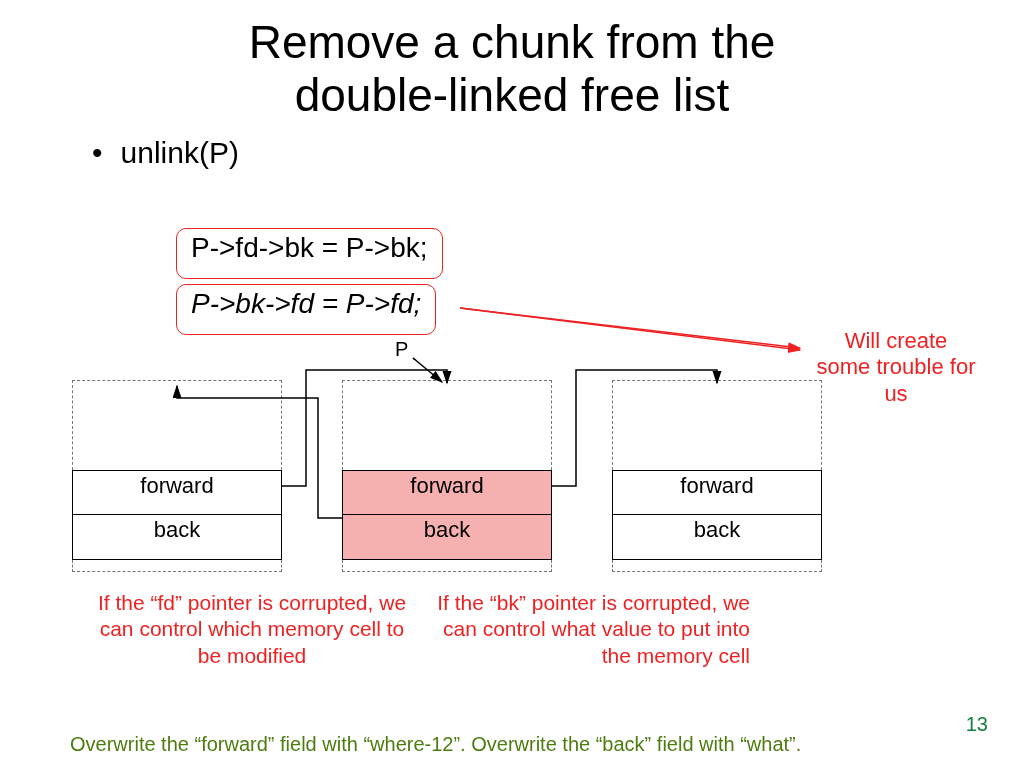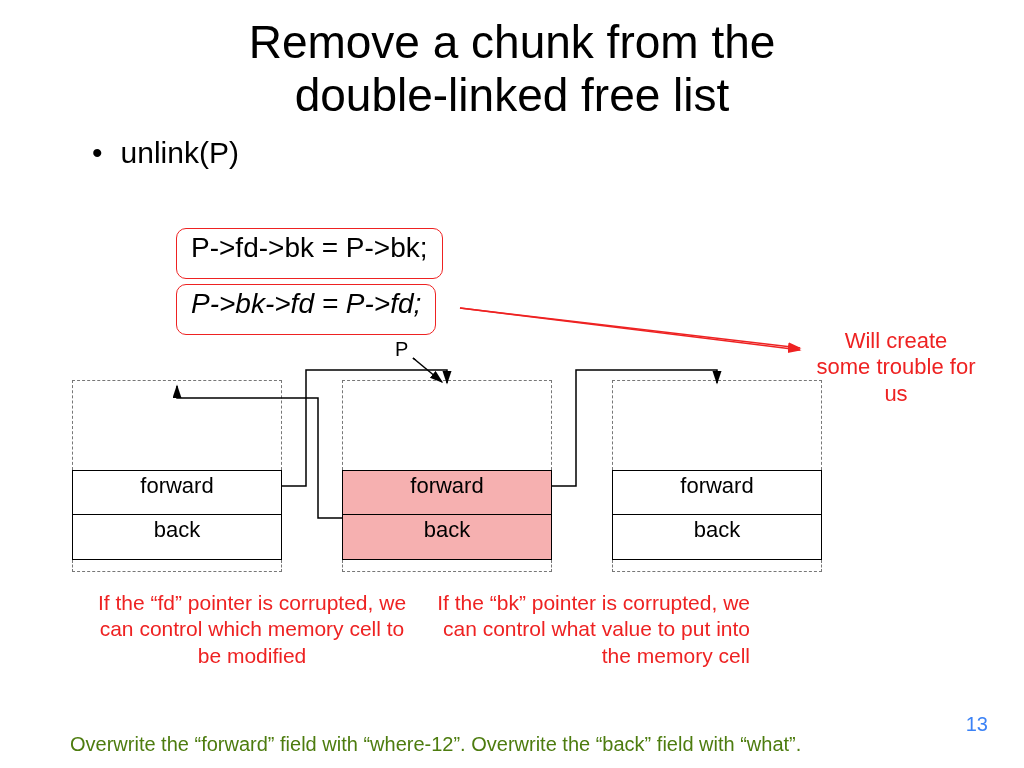--- a/index.html
+++ b/index.html
@@ -104,21 +104,21 @@
     bottom: 12px;
     font-size: 20px;
     color: #4d7c0f;
     text-align: right;
   }
   .page-num {
     position: absolute;
     right: 36px;
     bottom: 32px;
     font-size: 20px;
-    color: #3b82f6;
+    color: #15803d;
   }
   svg.overlay {
     position: absolute;
     left: 0; top: 0;
     width: 1024px; height: 768px;
     pointer-events: none;
   }
 </style>
 </head>
 <body>

